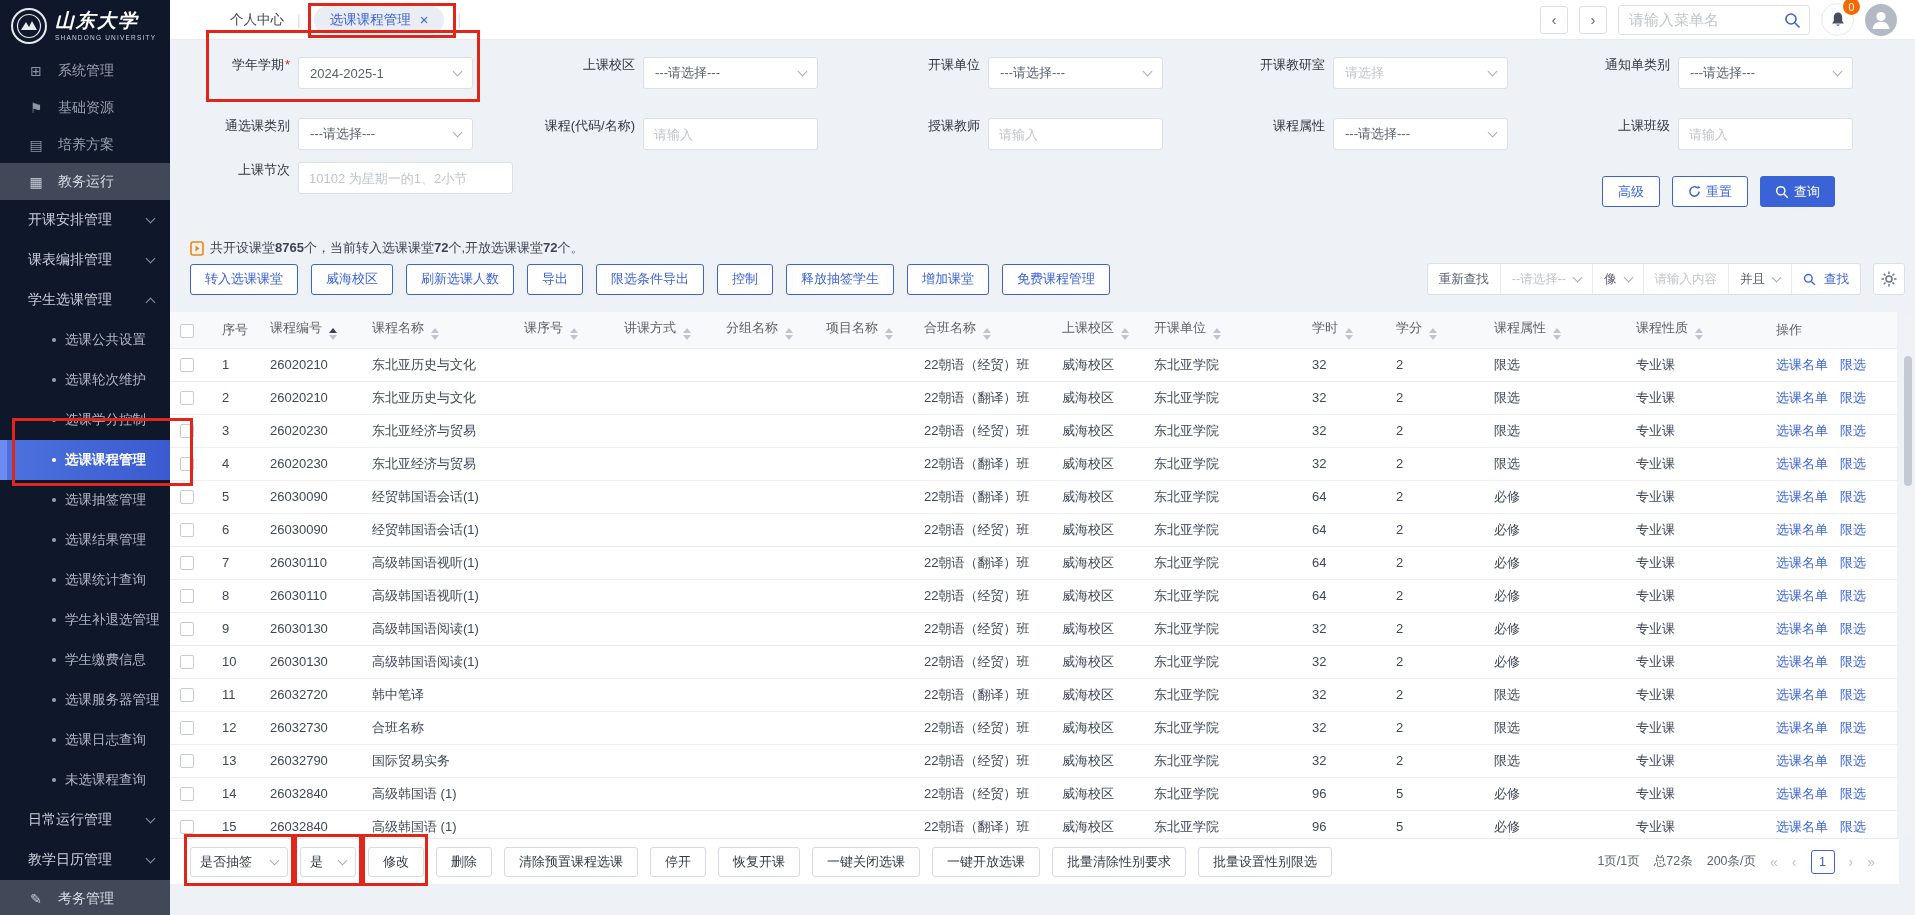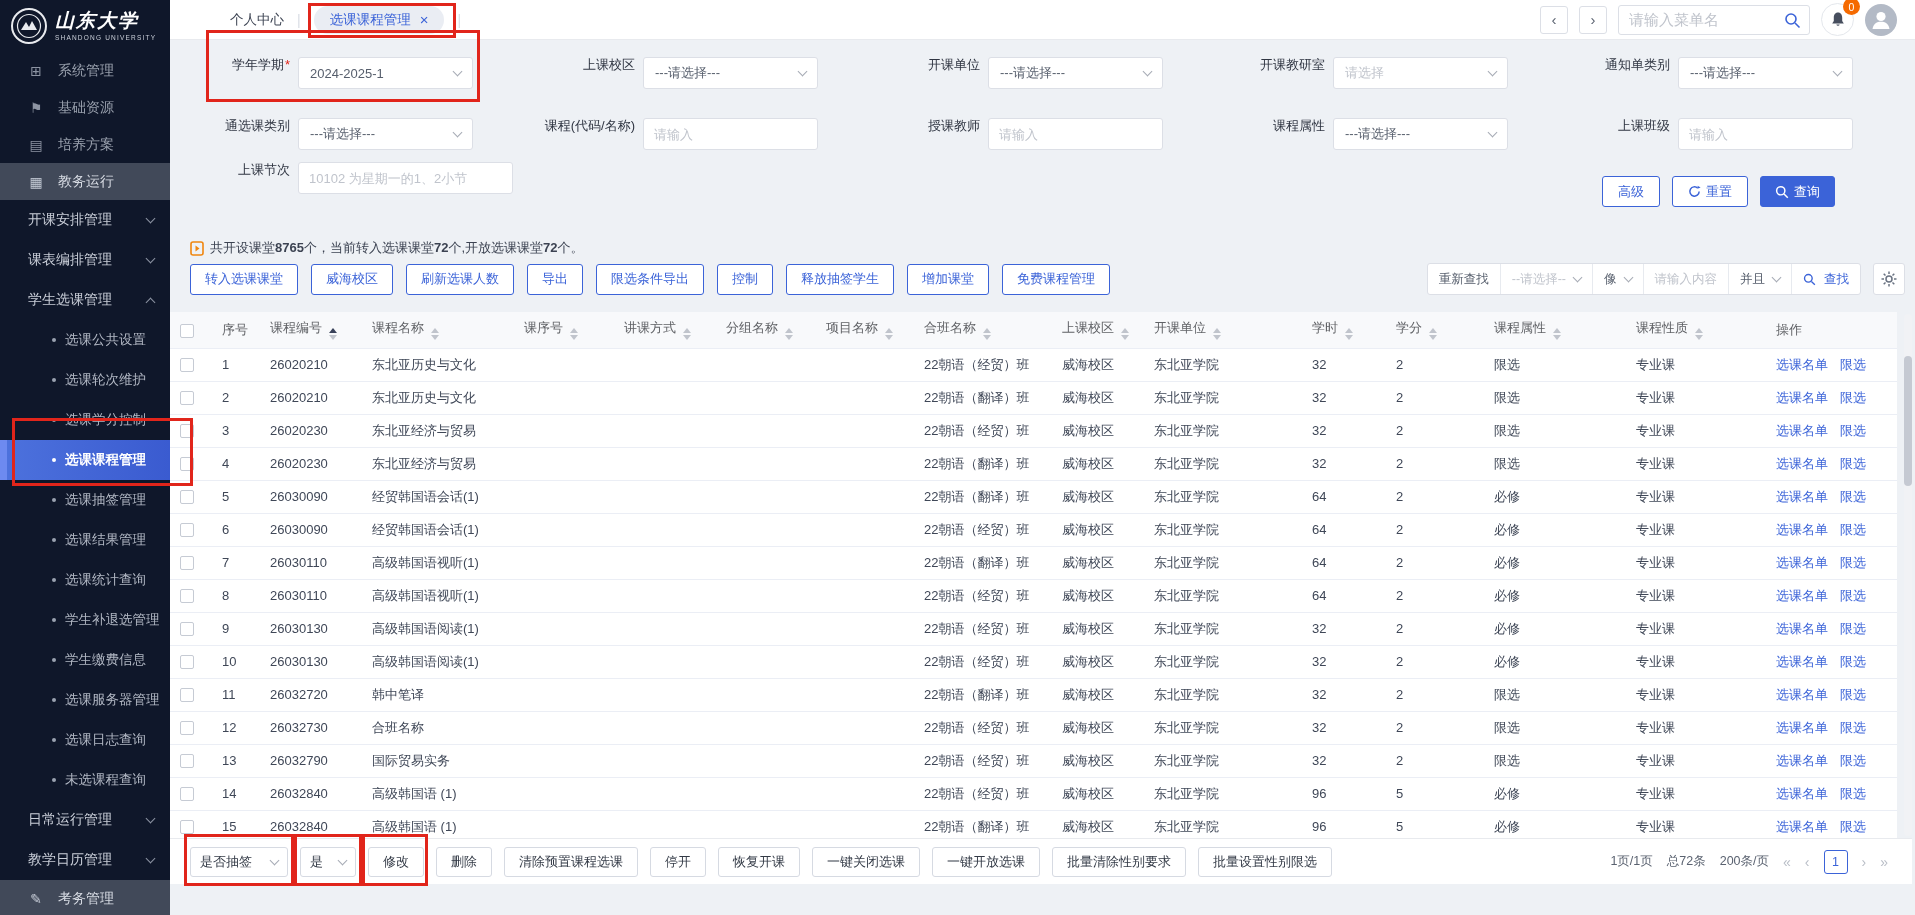--- a/index.html
+++ b/index.html
@@ -79,21 +79,21 @@
   .sorts { display:inline-flex; flex-direction:column; margin-left:7px; vertical-align:-1px; }
   .car { width:0; height:0; border-left:4px solid transparent; border-right:4px solid transparent; }
   .car.up { border-bottom:5px solid #c0c4cc; margin-bottom:2px; }
   .car.dn { border-top:5px solid #c0c4cc; }
   th.sorted .car.up { border-bottom-color:#39425a; }
   .cb { width:14px; height:14px; border:1px solid #c6cbd4; border-radius:2px; background:#fff; display:inline-block; vertical-align:middle; cursor:pointer; }
   .lnk { color:#3b63d8; margin-right:12px; cursor:pointer; }
   #vscroll { position:absolute; right:3px; top:314px; width:8px; height:522px; background:#f1f2f5; border-radius:4px; z-index:7; }
   #vthumb { position:absolute; left:0; top:42px; width:8px; height:130px; background:#c5c9d2; border-radius:4px; cursor:pointer; }
   
-  #bbar { position:absolute; left:170px; right:3px; top:838px; height:46px; background:#fff; border-top:1px solid #e8eaee; display:flex; align-items:center; padding-left:20px; z-index:6; }
+  #bbar { position:absolute; left:170px; right:16px; top:838px; height:46px; background:#fff; border-top:1px solid #e8eaee; display:flex; align-items:center; padding-left:20px; z-index:6; }
   .bb-btn { height:30px; padding:0 14px; margin-right:12px; background:#fff; border:1px solid #d6dae2; border-radius:3px; color:#333a46; font-size:13px; white-space:nowrap; cursor:pointer; font-family:inherit; }
   .bb-select { height:30px; margin-right:12px; background:#fff; border:1px solid #d6dae2; border-radius:3px; color:#333a46; font-size:13px; display:flex; align-items:center; justify-content:space-between; padding:0 9px; cursor:pointer; }
   #pgr { margin-left:auto; display:flex; align-items:center; gap:14px; padding-right:24px; color:#5a6270; font-size:12.5px; }
   .pg-ico { color:#b9bec7; font-size:14px; cursor:pointer; }
   .pg-cur { width:24px; height:24px; border:1px solid #3b63d8; border-radius:3px; color:#3b63d8; display:flex; align-items:center; justify-content:center; font-size:12.5px; cursor:pointer; }
   
   .ann { position:absolute; border:3px solid #e1251b; z-index:50; pointer-events:none; }
   #ann-tab      { left:308px; top:3px;   width:148px; height:35px; }
   #ann-semester { left:206px; top:30px;  width:274px; height:72px; }
   #ann-sidebar  { left:12px;  top:418px; width:181px; height:68px; }

